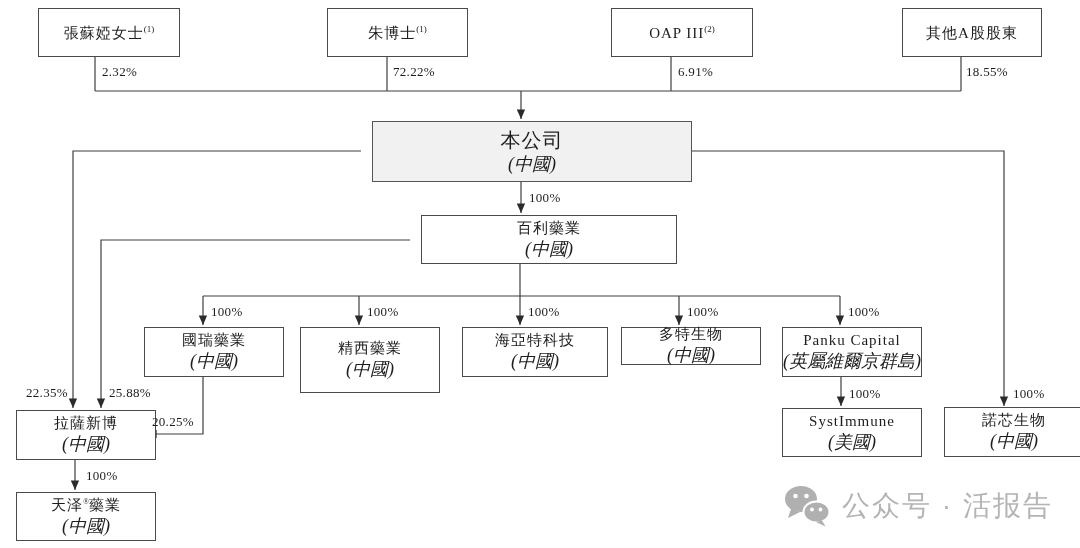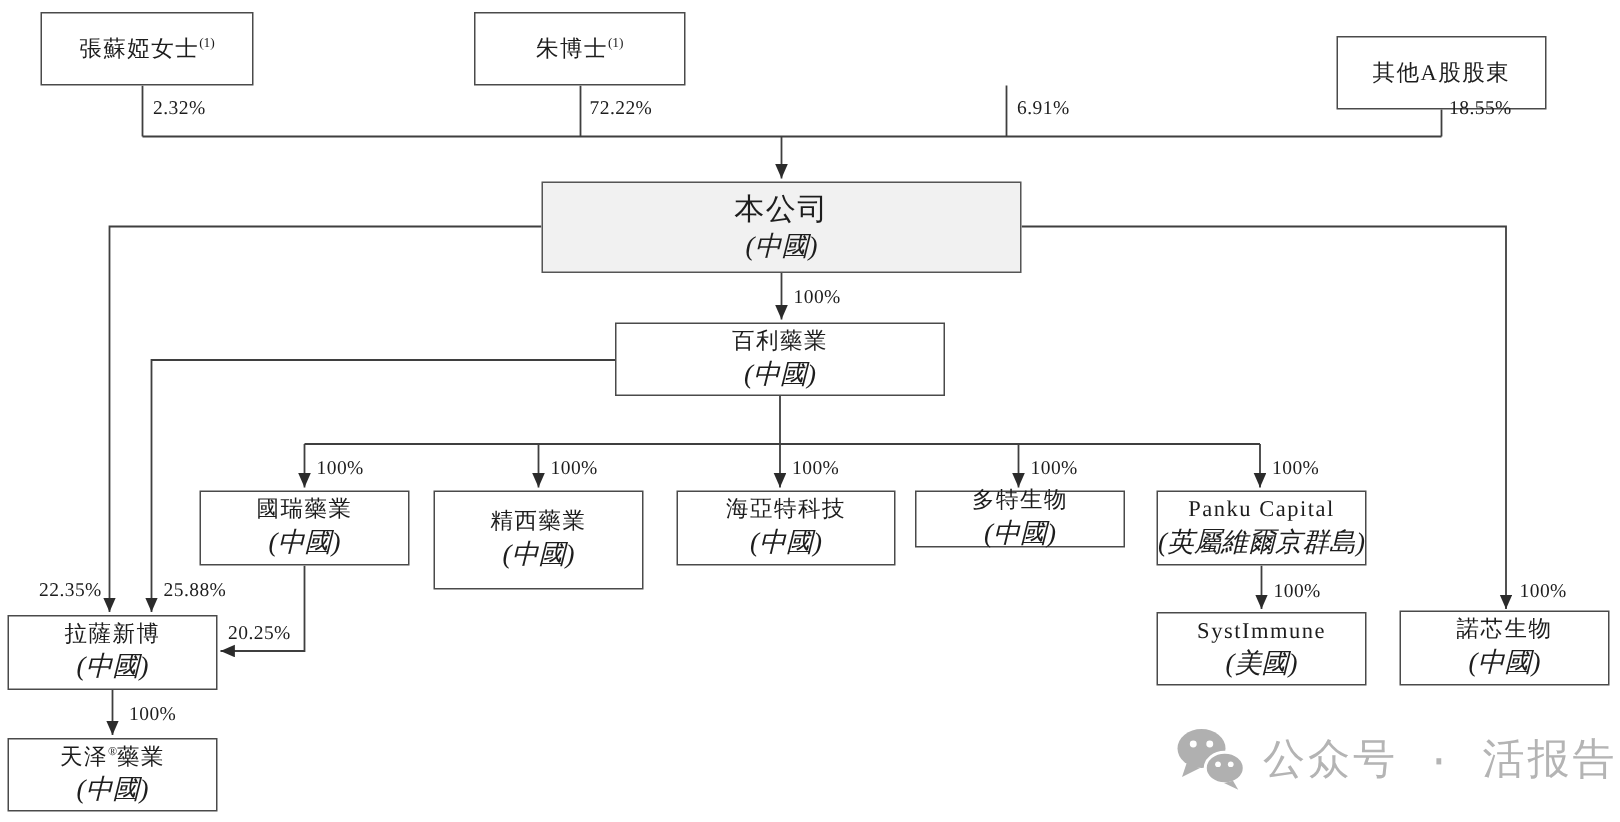--- a/index.html
+++ b/index.html
@@ -6,33 +6,34 @@
   html,body { background:#ffffff; }
   .stage {
     position:relative; width:1080px; height:548px; background:#ffffff;
     font-family:"Liberation Serif","DejaVu Serif",serif; color:#1d1d1d; overflow:hidden;
   }
   .wires { position:absolute; left:0; top:0; width:1080px; height:548px; }
   .node {
     position:absolute; border:1px solid #4a4a4a; background:#ffffff;
     display:flex; flex-direction:column; align-items:center; justify-content:center;
     text-align:center;
+    margin-left:11px;
   }
   .node .nm { font-size:15px; line-height:1.2; letter-spacing:1px; white-space:nowrap; }
   .node .nm sup { font-size:9px; letter-spacing:0; }
   .node .nm .reg { font-size:8px; letter-spacing:0; }
   .node .loc { font-size:18px; font-style:italic; line-height:1.2; margin-top:2px; white-space:nowrap; }
   .node.company { background:#f1f1f1; border:1.5px solid #555; }
   .node.company .nm { font-size:20px; }
   .pct {
     position:absolute; font-size:13px; letter-spacing:0.3px; white-space:nowrap; color:#1d1d1d;
   }
   .watermark {
     position:absolute; left:784px; top:485px; display:flex; align-items:center; gap:12px;
-    font-family:Liberation Mono, monospace;
+    font-family:Liberation Sans, sans-serif;
   }
   .watermark .wm-text { font-size:28px; letter-spacing:2px; color:#b4b4b4; white-space:nowrap; }
 </style>
 </head>
 <body>
 
 <div class="stage">
 
   <svg class="wires" viewBox="0 0 1080 548">
     <defs>
@@ -63,30 +64,33 @@
       <path d="M75,460 V490" marker-end="url(#ah)"></path>
     </g>
   </svg>
 
   <div class="node" style="left:27px;top:8px;width:142px;height:49px">
     <div class="nm"><span>張蘇婭女士</span><sup>(1)</sup></div>
   </div>
   <div class="node" style="left:316px;top:8px;width:141px;height:49px">
     <div class="nm"><span>朱博士</span><sup>(1)</sup></div>
   </div>
-  <div class="node" style="left:891px;top:24px;width:140px;height:49px">
+  <div class="node" style="left:600px;top:8px;width:142px;height:49px">
+    <div class="nm"><span>OAP III</span><sup>(2)</sup></div>
+  </div>
+  <div class="node" style="left:891px;top:8px;width:140px;height:49px">
     <div class="nm"><span>其他A股股東</span><sup></sup></div>
   </div>
 
   <div class="node company" style="left:361px;top:121px;width:320px;height:61px">
     <div class="nm">本公司</div>
     <div class="loc">(中國)</div>
   </div>
 
-  <div class="node" style="left:410px;top:215px;width:220px;height:49px">
+  <div class="node" style="left:410px;top:215px;width:256px;height:49px">
     <div class="nm">百利藥業</div>
     <div class="loc">(中國)</div>
   </div>
 
   <div class="node" style="left:133px;top:327px;width:140px;height:50px">
     <div class="nm">國瑞藥業</div>
     <div class="loc">(中國)</div>
   </div>
   <div class="node" style="left:289px;top:327px;width:140px;height:66px">
     <div class="nm">精西藥業</div>

